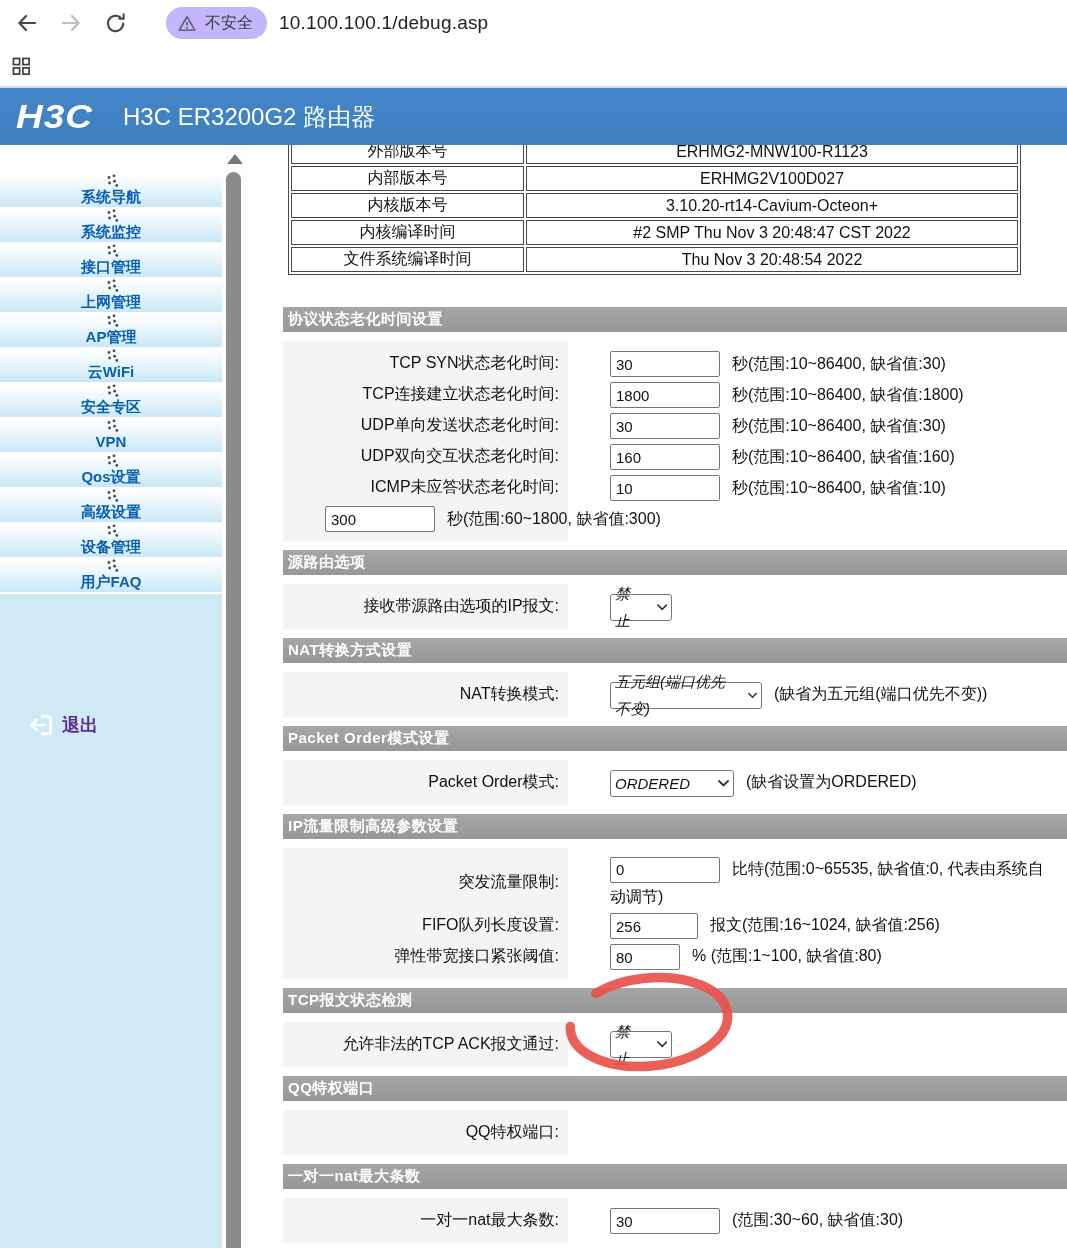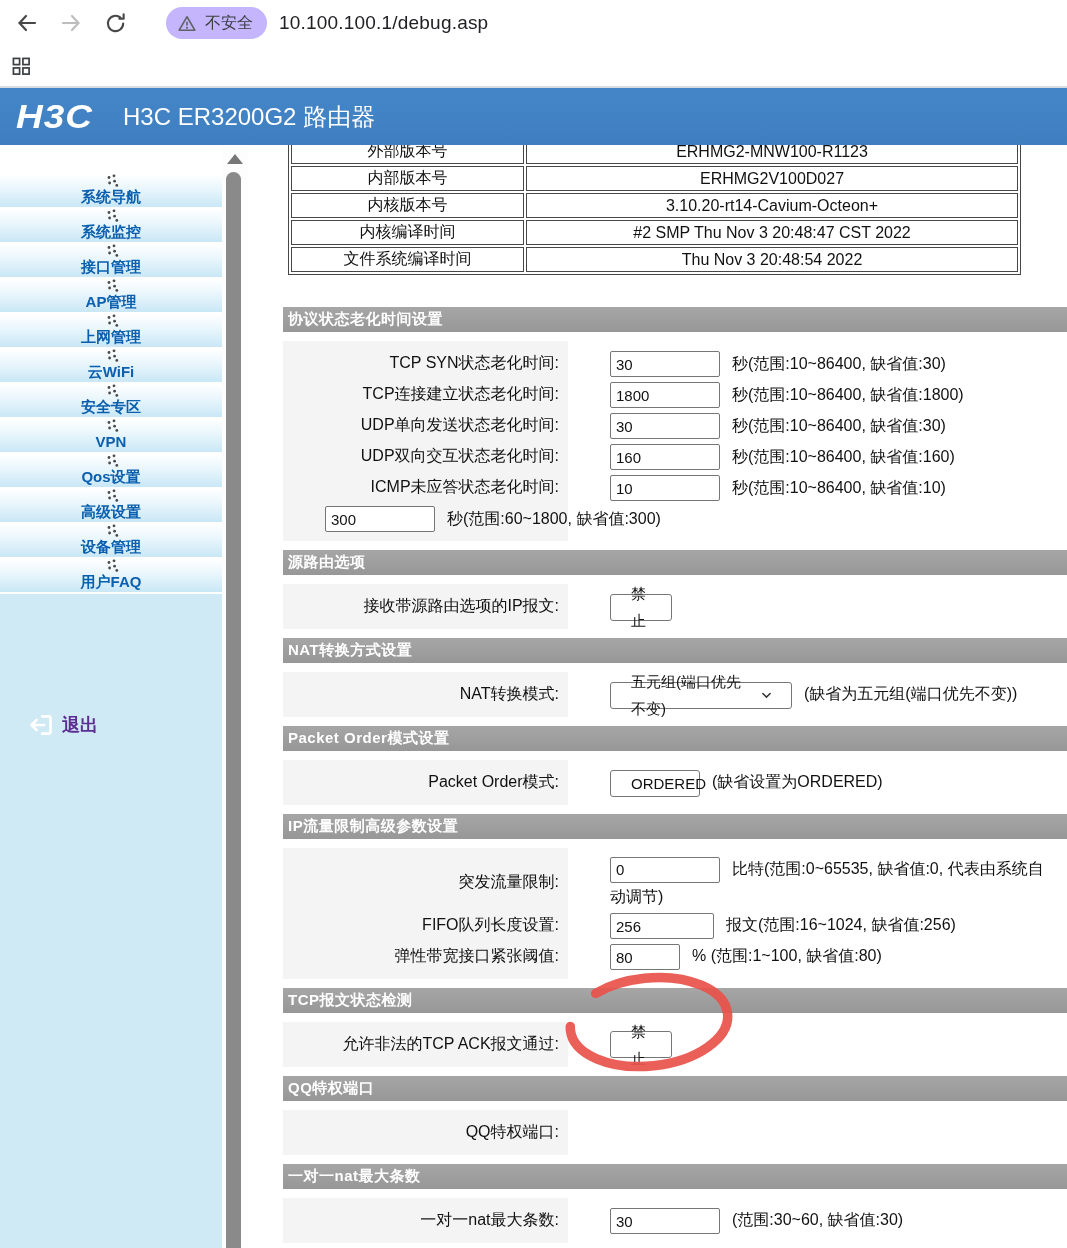--- a/index.html
+++ b/index.html
@@ -63,21 +63,21 @@
     padding:7px 0; position:relative; }
   .frow { display:flex; align-items:center; min-height:31px; }
   .frow .lbl { width:285px; flex:none; text-align:right; padding-right:9px;
     font-size:16px; color:#111; }
   .frow .field { margin-left:42px; width:436px; line-height:27px; font-size:16px; color:#111; }
   .tinput { height:26px; border:1px solid #767676; border-radius:2px; background:#fff;
     font-size:15px; padding:0 5px; font-family:"Liberation Sans",sans-serif; color:#111;
     vertical-align:middle; }
   .sel { display:inline-flex; align-items:center; justify-content:space-between;
     height:27px; border:1px solid #767676; border-radius:3px; background:#fff;
-    font-size:15px; padding:0 20px; color:#111; cursor:pointer; vertical-align:middle; gap:13px; }
+    font-size:15px; padding:0 4px; color:#111; cursor:pointer; vertical-align:middle; gap:13px;font-style:italic; }
   .hint { margin-left:12px; font-size:16px; color:#111; }
   .hint.inline-wrap { margin-left:12px; }
 
   .circle-svg { position:absolute; left:278px; top:-52px; pointer-events:none; z-index:5; }
 
   svg { display:block; }
 </style>
 </head>
 <body>
 
@@ -162,32 +162,32 @@
   </div>
 
   <div class="menu-item">
     <svg class="dots" width="14" height="14" viewBox="0 0 14 14">
       <circle cx="3" cy="3.5" r="1.4" fill="#4a4a4a"></circle>
       <circle cx="8" cy="1.8" r="1.4" fill="#4a4a4a"></circle>
       <circle cx="3.6" cy="9" r="1.4" fill="#4a4a4a"></circle>
       <circle cx="8.6" cy="7.2" r="1.4" fill="#4a4a4a"></circle>
       <circle cx="10.8" cy="11.4" r="1.4" fill="#4a4a4a"></circle>
     </svg>
+    <span class="mlabel">上网管理</span>
+  </div>
+
+  <div class="menu-item">
+    <svg class="dots" width="14" height="14" viewBox="0 0 14 14">
+      <circle cx="3" cy="3.5" r="1.4" fill="#4a4a4a"></circle>
+      <circle cx="8" cy="1.8" r="1.4" fill="#4a4a4a"></circle>
+      <circle cx="3.6" cy="9" r="1.4" fill="#4a4a4a"></circle>
+      <circle cx="8.6" cy="7.2" r="1.4" fill="#4a4a4a"></circle>
+      <circle cx="10.8" cy="11.4" r="1.4" fill="#4a4a4a"></circle>
+    </svg>
     <span class="mlabel">AP管理</span>
-  </div>
-
-  <div class="menu-item">
-    <svg class="dots" width="14" height="14" viewBox="0 0 14 14">
-      <circle cx="3" cy="3.5" r="1.4" fill="#4a4a4a"></circle>
-      <circle cx="8" cy="1.8" r="1.4" fill="#4a4a4a"></circle>
-      <circle cx="3.6" cy="9" r="1.4" fill="#4a4a4a"></circle>
-      <circle cx="8.6" cy="7.2" r="1.4" fill="#4a4a4a"></circle>
-      <circle cx="10.8" cy="11.4" r="1.4" fill="#4a4a4a"></circle>
-    </svg>
-    <span class="mlabel">上网管理</span>
   </div>
 
   <div class="menu-item">
     <svg class="dots" width="14" height="14" viewBox="0 0 14 14">
       <circle cx="3" cy="3.5" r="1.4" fill="#4a4a4a"></circle>
       <circle cx="8" cy="1.8" r="1.4" fill="#4a4a4a"></circle>
       <circle cx="3.6" cy="9" r="1.4" fill="#4a4a4a"></circle>
       <circle cx="8.6" cy="7.2" r="1.4" fill="#4a4a4a"></circle>
       <circle cx="10.8" cy="11.4" r="1.4" fill="#4a4a4a"></circle>
     </svg>
@@ -355,56 +355,56 @@
                 </span></div>
   </div>
 </div>
   </div>
 
   <div class="section">
     <div class="sec-header">NAT转换方式设置</div>
     <div class="rows">
   <div class="frow">
     <div class="lbl">NAT转换模式:</div>
-    <div class="field"><span class="sel" style="width: 182px;">
+    <div class="field"><span class="sel" style="width: 152px;">
                   <span>五元组(端口优先不变)</span>
                   <svg width="11" height="7" viewBox="0 0 11 7" style="display:inline-block">
                     <path d="M1 1 L5.5 5.5 L10 1" stroke="#333" stroke-width="1.8" fill="none" stroke-linecap="round"></path>
                   </svg>
                 </span><span class="hint">(缺省为五元组(端口优先不变))</span></div>
   </div>
 </div>
   </div>
 
   <div class="section">
     <div class="sec-header">Packet Order模式设置</div>
     <div class="rows">
   <div class="frow">
     <div class="lbl">Packet Order模式:</div>
-    <div class="field"><span class="sel" style="width: 90px;">
+    <div class="field"><span class="sel" style="width: 124px;">
                   <span>ORDERED</span>
                   <svg width="11" height="7" viewBox="0 0 11 7" style="display:inline-block">
                     <path d="M1 1 L5.5 5.5 L10 1" stroke="#333" stroke-width="1.8" fill="none" stroke-linecap="round"></path>
                   </svg>
                 </span><span class="hint">(缺省设置为ORDERED)</span></div>
   </div>
 </div>
   </div>
 
   <div class="section">
     <div class="sec-header">IP流量限制高级参数设置</div>
     <div class="rows">
   <div class="frow">
     <div class="lbl">突发流量限制:</div>
     <div class="field"><input class="tinput" type="text" value="0" style="width: 110px;"><span class="hint inline-wrap">比特(范围:0~65535, 缺省值:0, 代表由系统自动调节)</span></div>
   </div>
 
   <div class="frow">
     <div class="lbl">FIFO队列长度设置:</div>
-    <div class="field"><input class="tinput" type="text" value="256" style="width: 104px;"><span class="hint">报文(范围:16~1024, 缺省值:256)</span></div>
+    <div class="field"><input class="tinput" type="text" value="256" style="width: 88px;"><span class="hint">报文(范围:16~1024, 缺省值:256)</span></div>
   </div>
 
   <div class="frow">
     <div class="lbl">弹性带宽接口紧张阈值:</div>
     <div class="field"><input class="tinput" type="text" value="80" style="width: 70px;"><span class="hint">% (范围:1~100, 缺省值:80)</span></div>
   </div>
 </div>
   </div>
 
   <div class="section">

